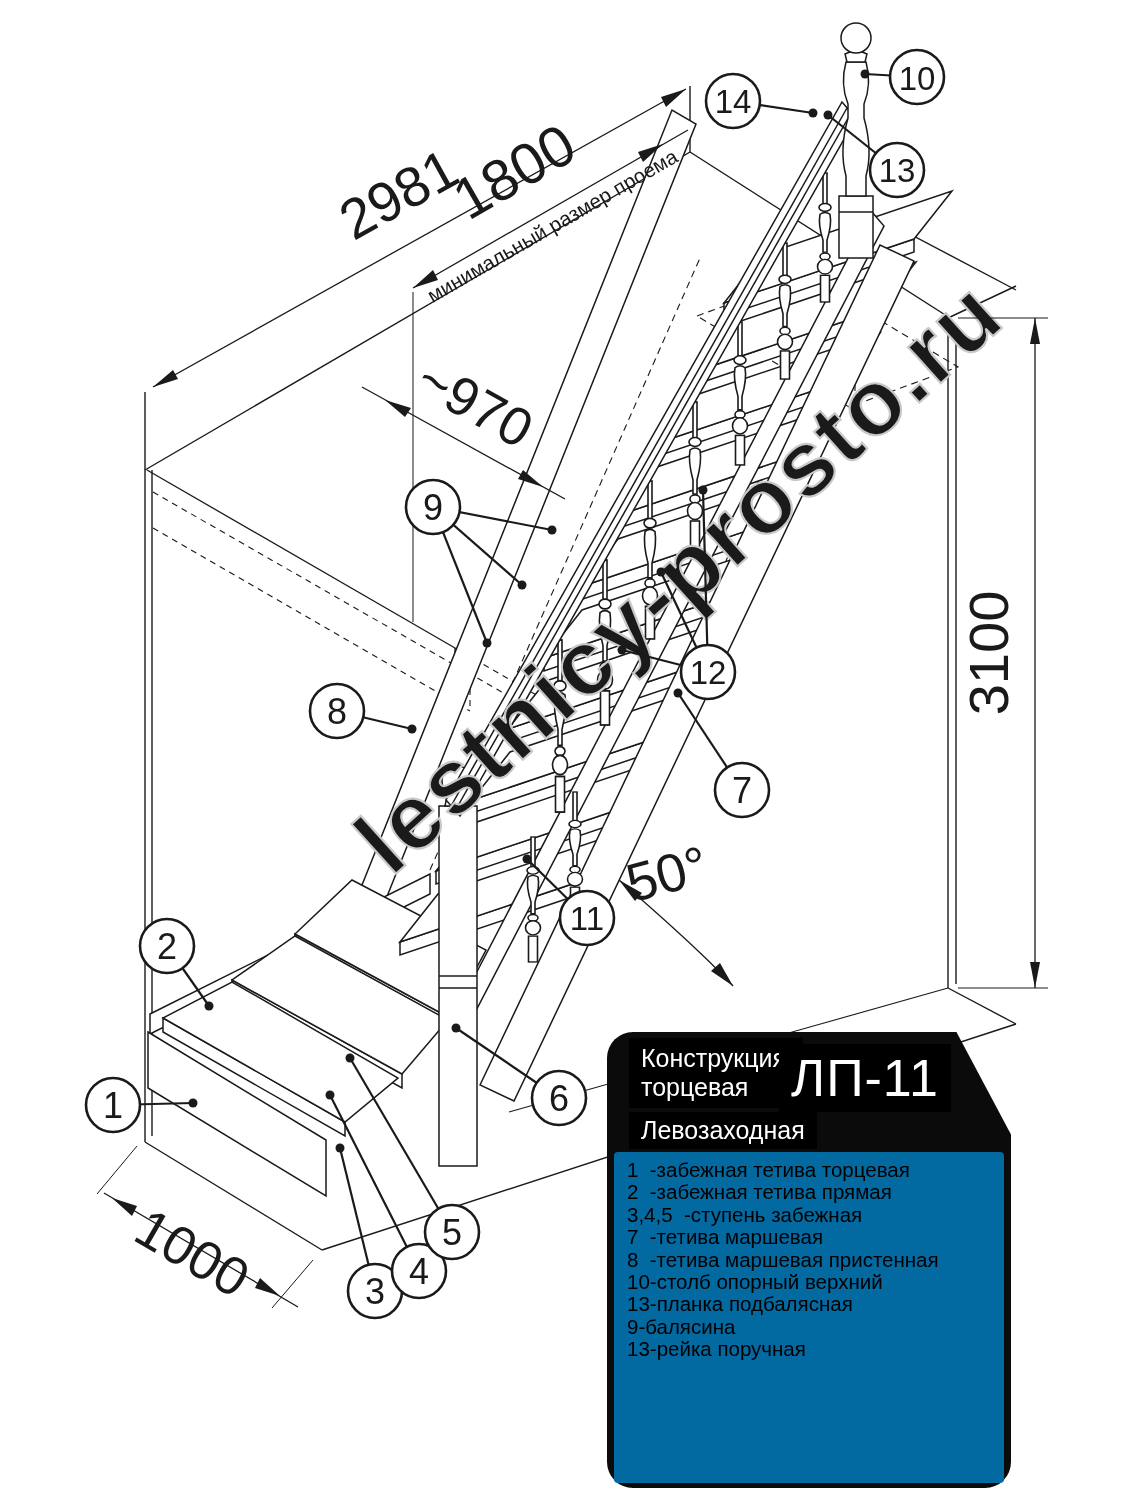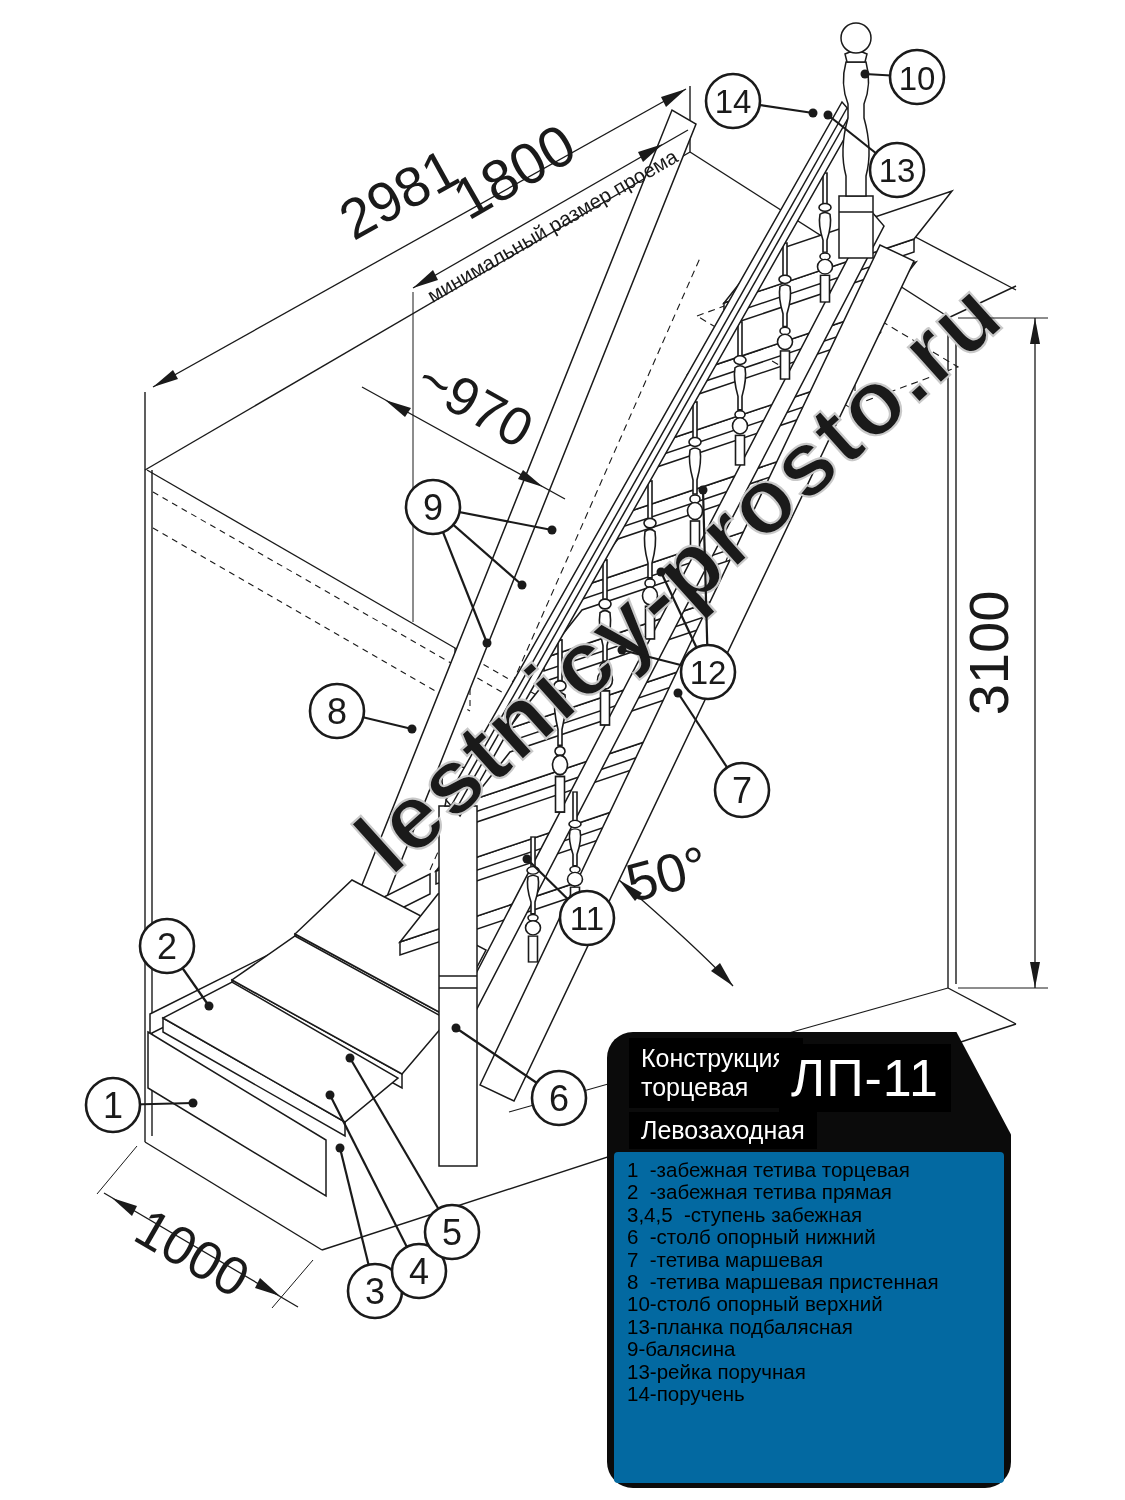--- a/index.html
+++ b/index.html
@@ -267,24 +267,22 @@
       <div class="lg-box lg-t1">
         <div>Конструкция</div>
         <div>торцевая</div>
       </div>
       <div class="lg-box lg-model">ЛП-11</div>
       <div class="lg-box lg-t3">Левозаходная</div>
       <div class="lg-white">
         <div class="lg-item">1&nbsp; -забежная тетива торцевая</div>
         <div class="lg-item">2&nbsp; -забежная тетива прямая</div>
         <div class="lg-item">3,4,5&nbsp; -ступень забежная</div>
-        <div class="lg-item">6&nbsp; -столб опорный нижний</div>
         <div class="lg-item">7&nbsp; -тетива маршевая</div>
         <div class="lg-item">8&nbsp; -тетива маршевая пристенная</div>
         <div class="lg-item">10-столб опорный верхний</div>
         <div class="lg-item">13-планка подбалясная</div>
         <div class="lg-item">9-балясина</div>
         <div class="lg-item">13-рейка поручная</div>
-        <div class="lg-item">14-поручень</div>
       </div>
     </div>
   </div>
 </div>
 
 </body></html>

